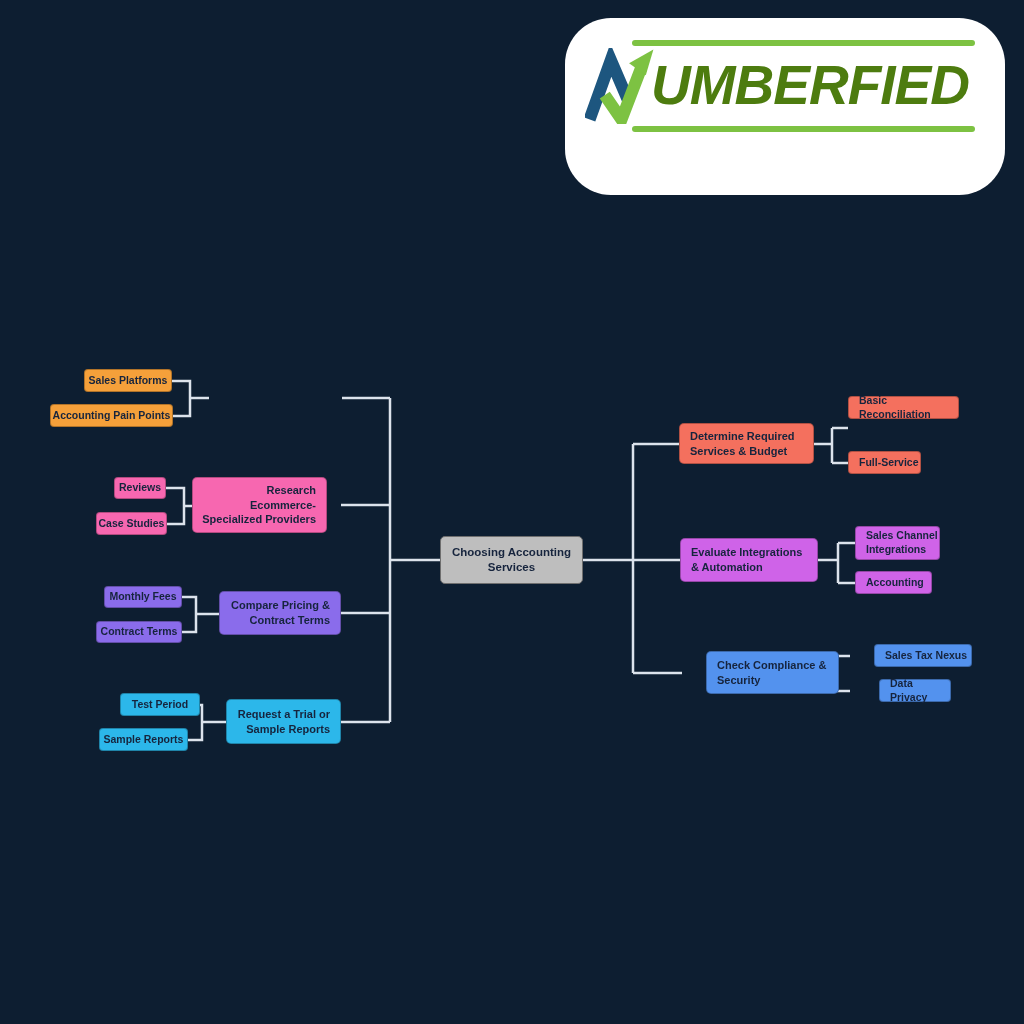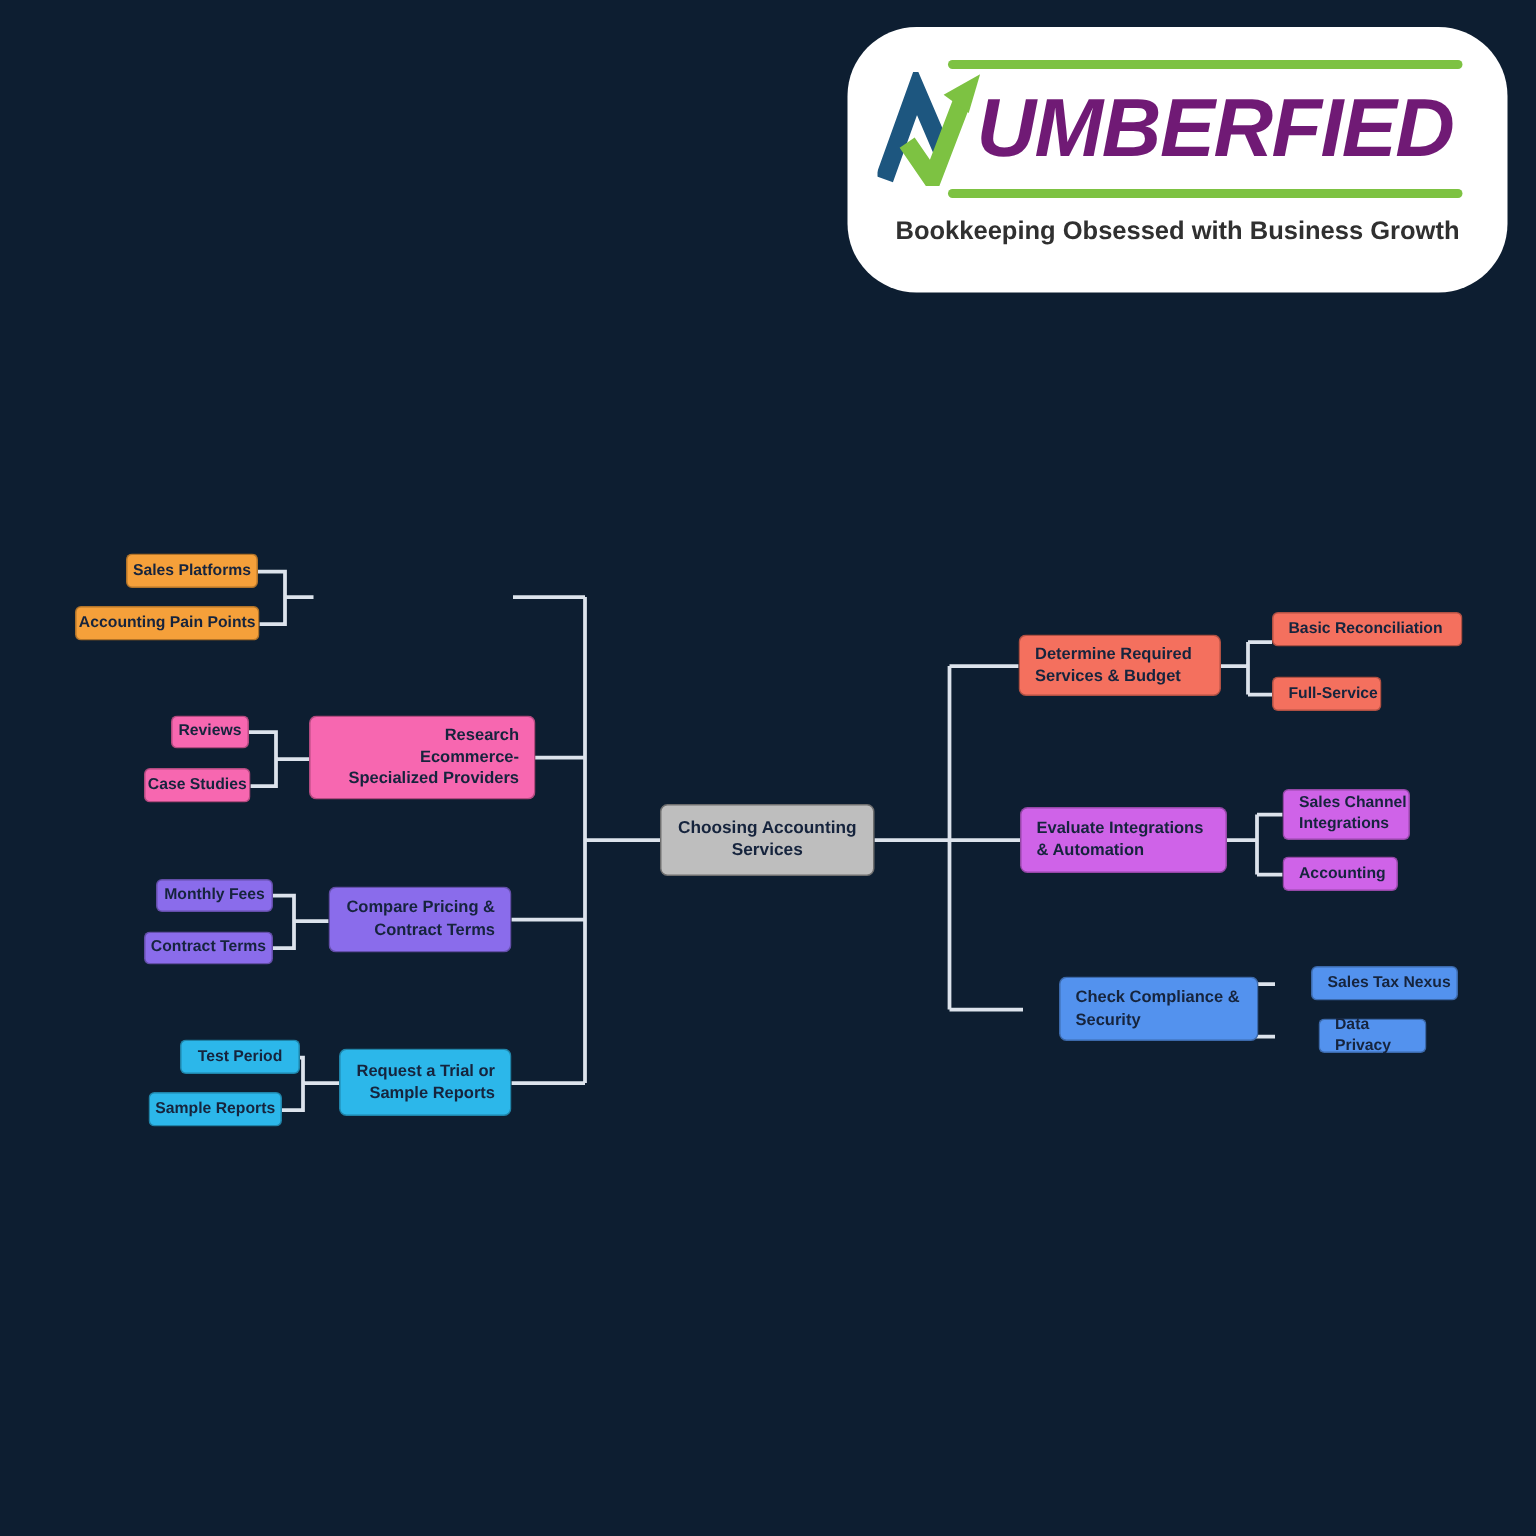--- a/index.html
+++ b/index.html
@@ -47,21 +47,21 @@
     left: 20px; top: 30px;
     width: 76px; height: 76px;
   }
   .brand-text {
     position: absolute;
     left: 86px; top: 40px;
     font-size: 55px;
     font-weight: 800;
     font-style: italic;
     letter-spacing: -1px;
-    color: #701a75;
+    color: #4d7c0f;
     line-height: 1;
   }
   .tagline {
     position: absolute;
     left: 0; right: 0; top: 126px;
     text-align: center;
     font-size: 17px;
     font-weight: 600;
     color: #303030;
   }
@@ -124,49 +124,48 @@
 
   <div class="logo-card">
     <div class="logo-bar top"></div>
     <svg class="logo-mark" viewBox="0 0 100 100" xmlns="http://www.w3.org/2000/svg">
       <polyline points="6,94 34,16 58,72" fill="none" stroke="#1D567F" stroke-width="16"></polyline>
       <polyline points="26,62 48,94 74,26" fill="none" stroke="#7DC242" stroke-width="16"></polyline>
       <polygon points="58,20 90,2 80,36" fill="#7DC242"></polygon>
     </svg>
     <div class="brand-text">UMBERFIED</div>
     <div class="logo-bar bottom"></div>
-    <div class="tagline">Bookkeeping Obsessed with Business Growth</div>
   </div>
 
 
   <div class="node center-node bg-gray" style="left:440px;top:536px;width:143px;height:48px">Choosing Accounting
 Services</div>
 
   <div class="node small bg-orange" style="left:84px;top:369px;width:88px;height:23px">Sales Platforms</div>
   <div class="node small bg-orange" style="left:50px;top:404px;width:123px;height:23px">Accounting Pain Points</div>
 
   <div class="node small bg-pink" style="left:114px;top:477px;width:52px;height:22px">Reviews</div>
   <div class="node small bg-pink" style="left:96px;top:512px;width:71px;height:23px">Case Studies</div>
-  <div class="node align-right bg-pink" style="left:206px;top:477px;width:151px;height:56px">Research
+  <div class="node align-right bg-pink" style="left:192px;top:477px;width:135px;height:56px">Research
 Ecommerce-
 Specialized Providers</div>
 
   <div class="node small bg-violet" style="left:104px;top:586px;width:78px;height:22px">Monthly Fees</div>
   <div class="node small bg-violet" style="left:96px;top:621px;width:86px;height:22px">Contract Terms</div>
   <div class="node align-right bg-violet" style="left:219px;top:591px;width:122px;height:44px">Compare Pricing &amp;
 Contract Terms</div>
 
   <div class="node small bg-cyan" style="left:120px;top:693px;width:80px;height:23px">Test Period</div>
   <div class="node small bg-cyan" style="left:99px;top:728px;width:89px;height:23px">Sample Reports</div>
   <div class="node align-right bg-cyan" style="left:226px;top:699px;width:115px;height:45px">Request a Trial or
 Sample Reports</div>
 
   <div class="node align-left bg-red" style="left:679px;top:423px;width:135px;height:41px">Determine Required
 Services &amp; Budget</div>
-  <div class="node small align-left bg-red" style="left:848px;top:408px;width:127px;height:23px">Basic Reconciliation</div>
+  <div class="node small align-left bg-red" style="left:848px;top:396px;width:111px;height:23px">Basic Reconciliation</div>
   <div class="node small align-left bg-red" style="left:848px;top:451px;width:73px;height:23px">Full-Service</div>
 
   <div class="node align-left bg-magenta" style="left:680px;top:538px;width:138px;height:44px">Evaluate Integrations
 &amp; Automation</div>
   <div class="node small align-left bg-magenta" style="left:855px;top:526px;width:85px;height:34px">Sales Channel
 Integrations</div>
   <div class="node small align-left bg-magenta" style="left:855px;top:571px;width:77px;height:23px">Accounting</div>
 
   <div class="node align-left bg-blue" style="left:682px;top:651px;width:133px;height:43px">Check Compliance &amp;
 Security</div>

